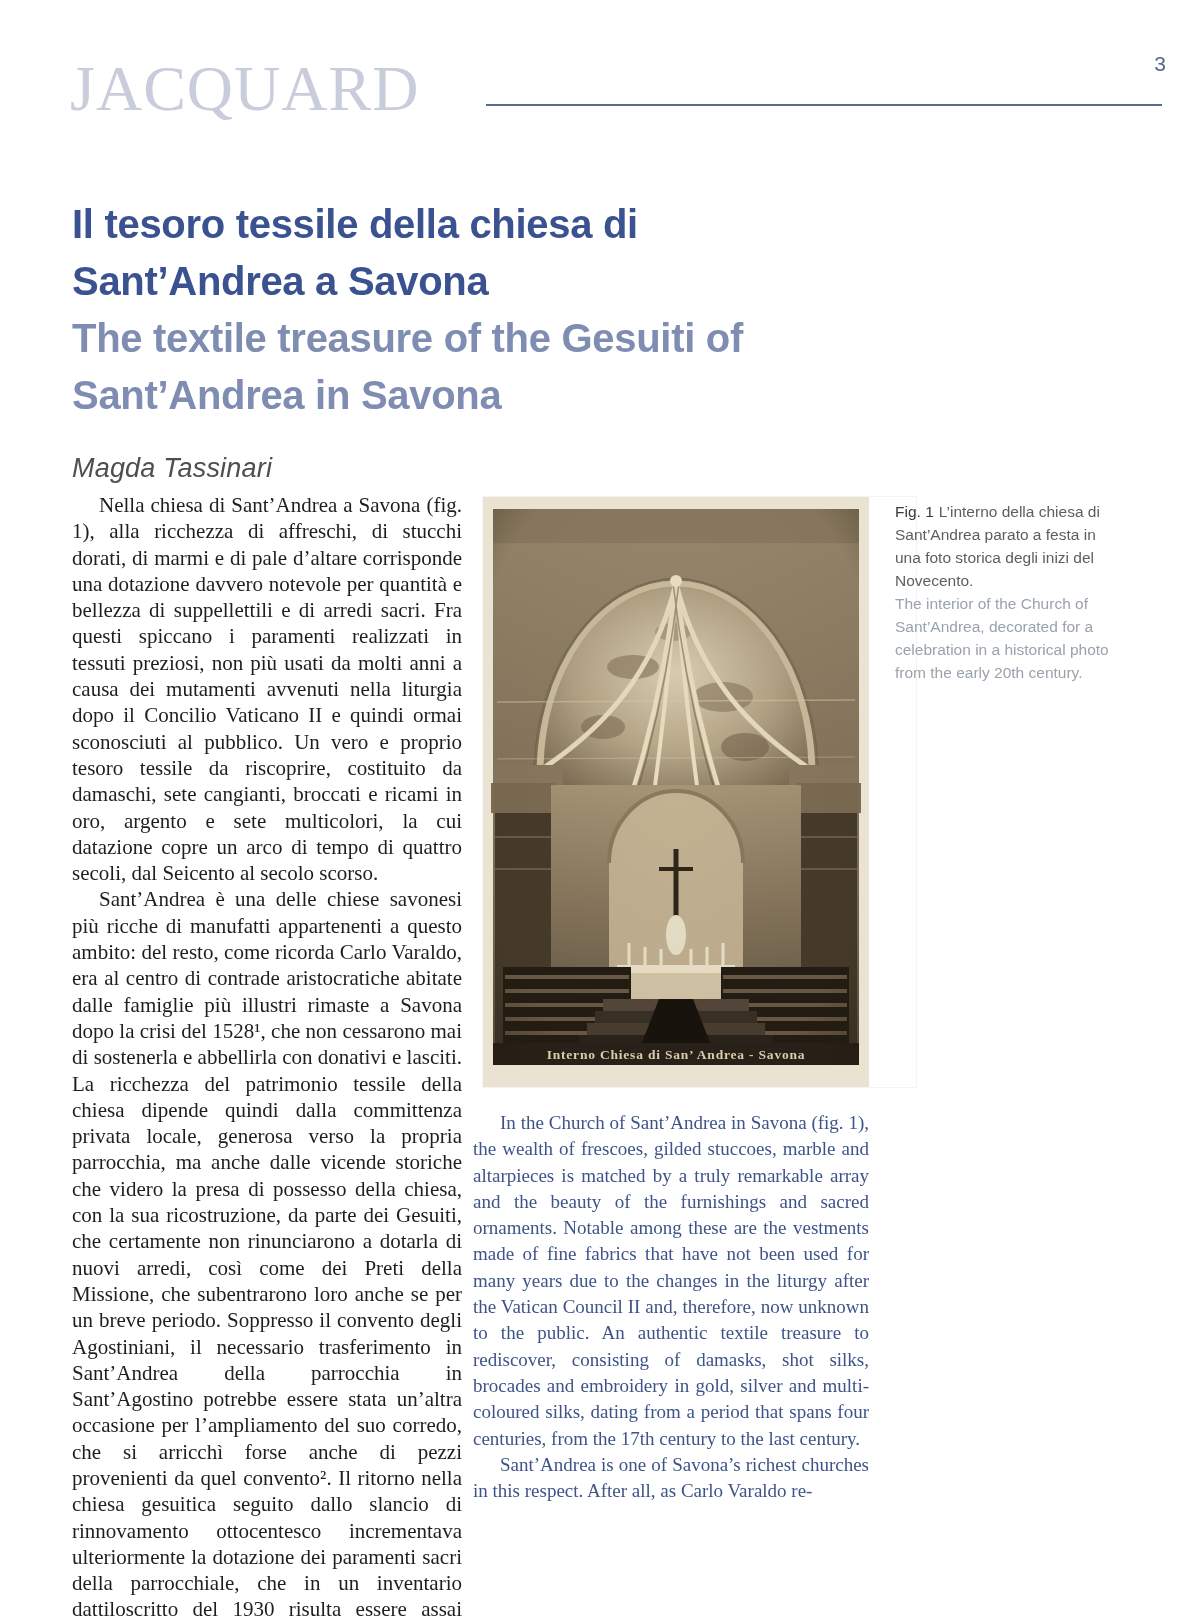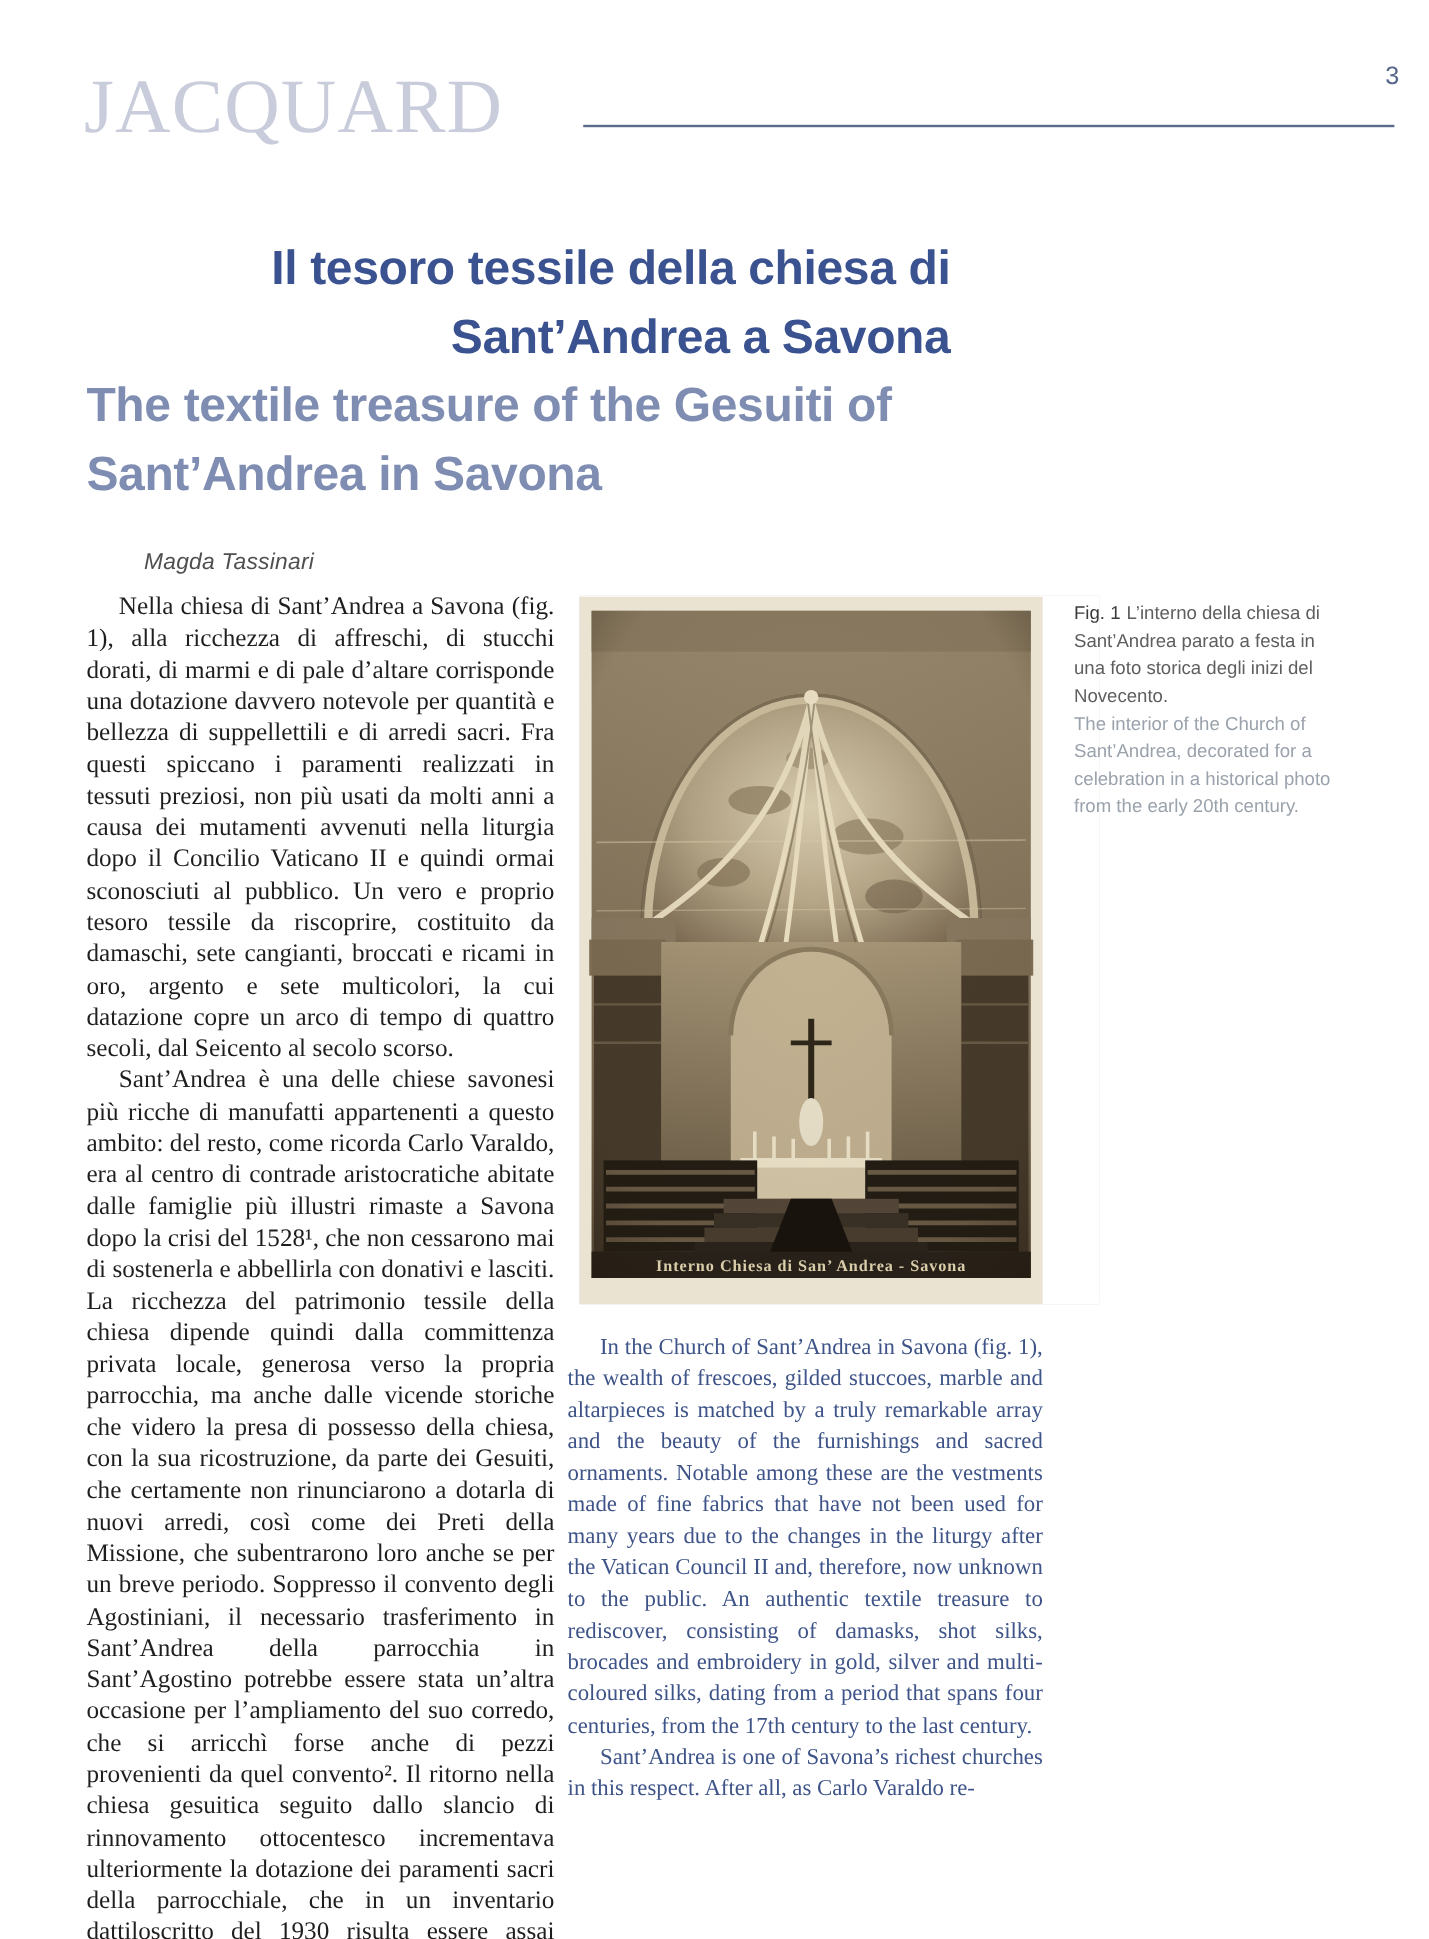--- a/index.html
+++ b/index.html
@@ -25,27 +25,27 @@
     position:absolute; left:1142px; top:52px; width:24px;
     font-family:"Liberation Sans", sans-serif;
     font-size:21px; color:#56648a; text-align:right;
   }
   .title-block {
     position:absolute; left:72px; top:196px; width:720px;
     font-family:"Liberation Sans", sans-serif;
     font-weight:700; font-size:40px; line-height:57px;
     letter-spacing:-0.3px;
   }
-  .title-it { color:#3b5290;text-align:right; }
+  .title-it { color:#3b5290; }
   .title-en { color:#7e8db1; }
   .author {
     margin-top:16px;
     font-family:"Liberation Sans", sans-serif;
     font-style:italic; font-weight:400;
-    font-size:19px; color:#4f4f4f; letter-spacing:0.2px;margin-left:48px;
+    font-size:27px; color:#4f4f4f; letter-spacing:0.2px;
   }
   .col-it {
     position:absolute; left:72px; top:492px; width:390px;
     font-size:21px; line-height:26.3px; color:#1e1e1e;
     text-align:justify;
   }
   .col-it p, .col-en p { text-indent:27px; }
   .col-en {
     position:absolute; left:473px; top:1110px; width:396px;
     font-size:19px; line-height:26.3px; color:#3e5488;

